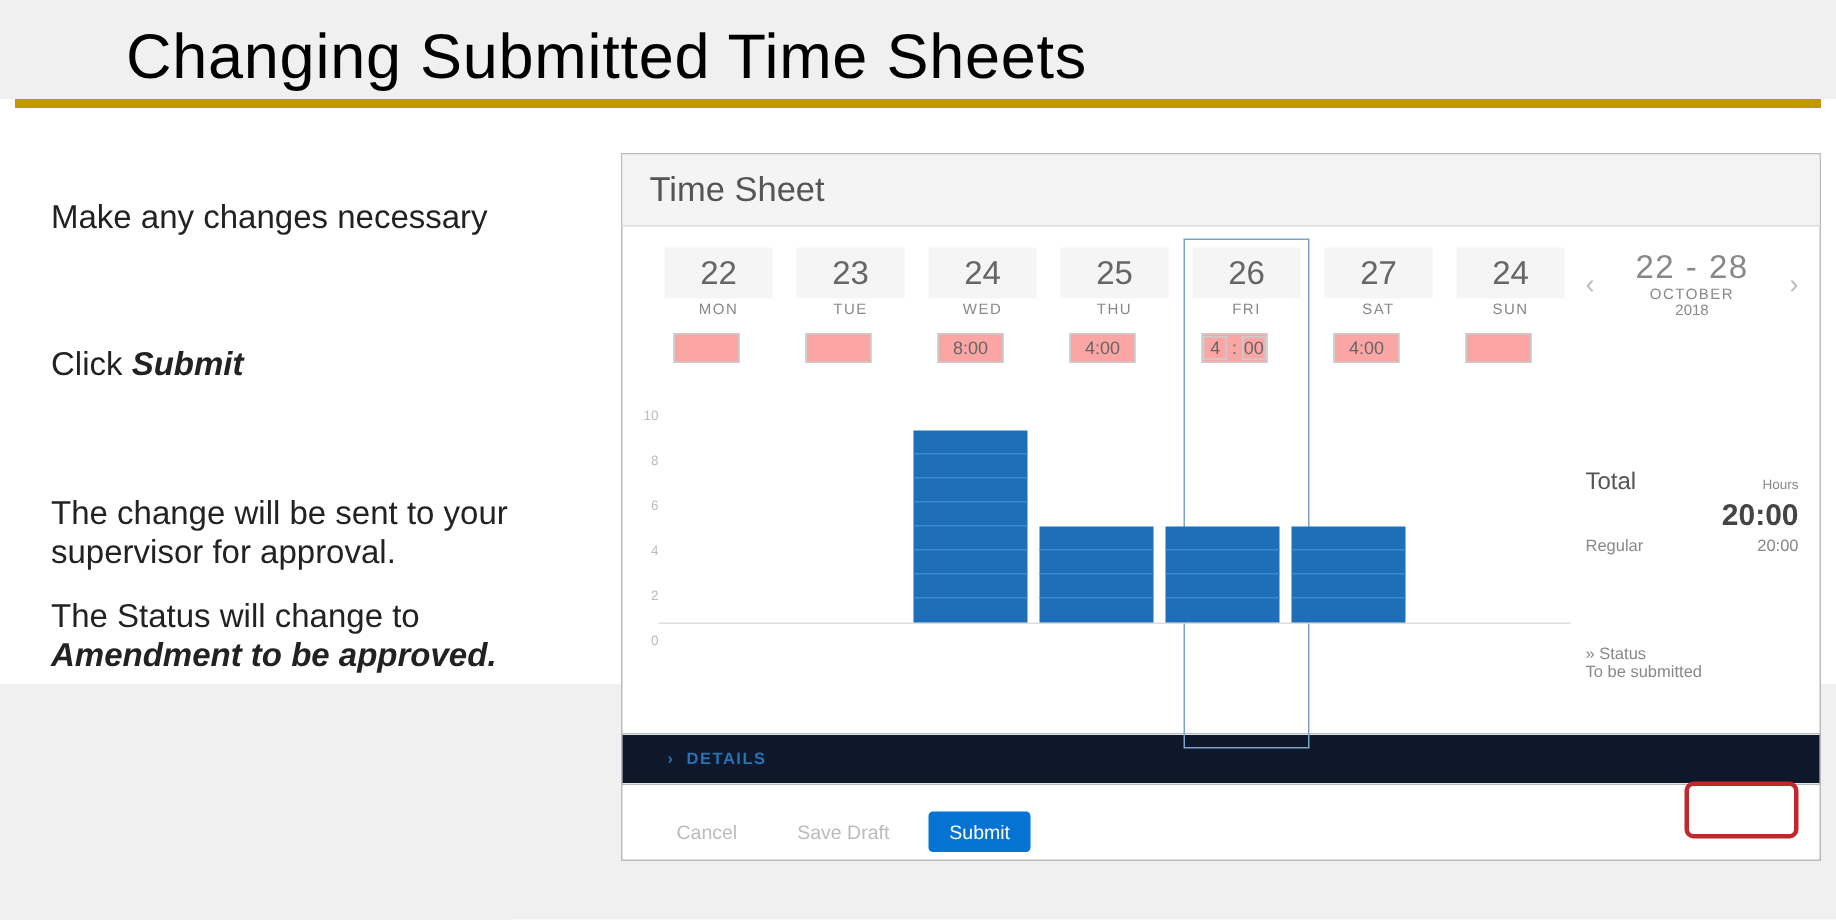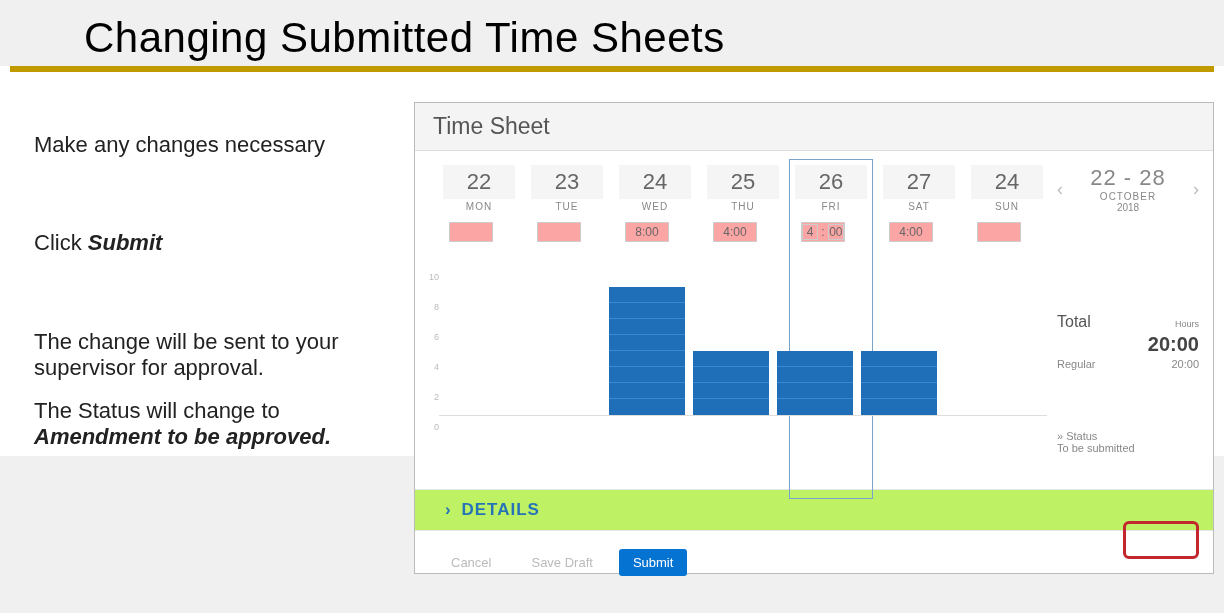--- a/index.html
+++ b/index.html
@@ -195,25 +195,25 @@
   }
   .totals-head .lbl { font-size: 16px; color: #555; }
   .totals-head .hrs-lbl { font-size: 9px; color: #888; }
   .totals-row { display: flex; justify-content: space-between; margin-top: 2px; }
   .totals-row .val { font-size: 20px; font-weight: bold; color: #444; }
   .totals-row.sub .n { font-size: 11px; color: #888; }
   .totals-row.sub .v { font-size: 11px; color: #888; }
   .status-block { margin-top: 60px; font-size: 11px; color: #888; }
 
   .details-bar {
-    background: #bef264;
+    background: #0f172a;
     border-top: 1px solid #e5e5e5;
     border-bottom: 1px solid #e5e5e5;
     padding: 10px 30px;
-    font-size: 17px;
+    font-size: 11px;
     letter-spacing: 1px;
     color: #2673b8;
     font-weight: bold;
   }
   .details-bar .chev { color: #2673b8; margin-right: 4px; }
 
   .action-bar {
     display: flex;
     justify-content: flex-start;
     align-items: center;

